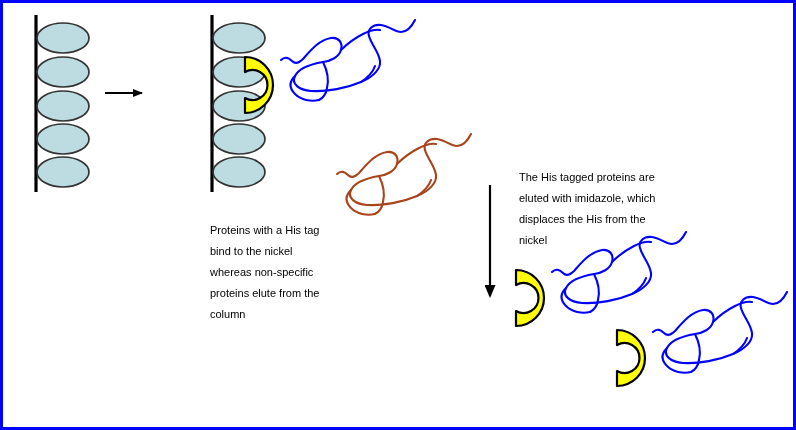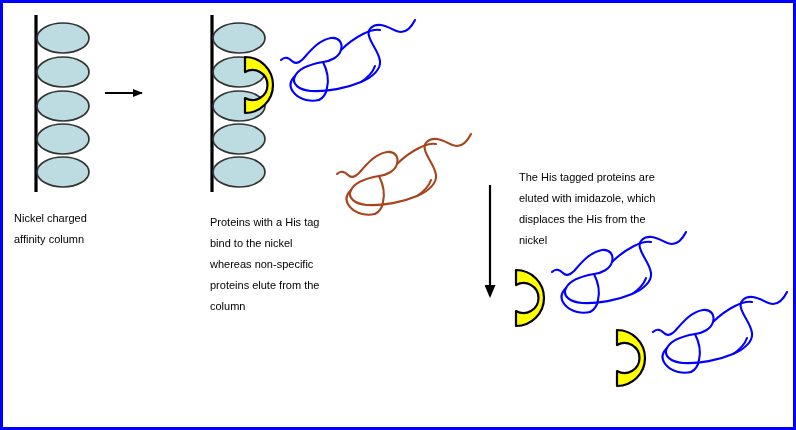--- a/index.html
+++ b/index.html
@@ -31,21 +31,21 @@
   }
   .caption {
     position: absolute;
     font-family: "Liberation Sans", sans-serif;
     font-size: 11px;
     line-height: 21px;
     color: #000000;
     white-space: pre-line;
   }
   #caption-nickel-column { left: 14px; top: 208px; width: 190px; }
-  #caption-binding      { left: 210px; top: 212px; width: 250px; }
+  #caption-binding      { left: 210px; top: 220px; width: 250px; }
   #caption-elution      { left: 519px; top: 167px; width: 266px; }
 </style>
 </head>
 <body>
 
 <div id="figure">
 
   <svg id="canvas" width="796" height="430" viewBox="0 0 796 430">
     <defs>
       <marker id="arrowheadR" markerWidth="10" markerHeight="8" refX="9" refY="4" orient="auto" markerUnits="userSpaceOnUse">
@@ -116,22 +116,20 @@
 
       <g>
         <path d="M617,330 A28,28 0 1 1 617,386 L617,371 A15,15 0 1 0 617,345 Z" fill="#ffff00" stroke="#000000" stroke-width="2.2" stroke-linejoin="round"></path>
         <g transform="translate(653,300)" stroke="#0000ff">
           <use href="#protein-coil"></use>
         </g>
       </g>
     </g>
   </svg>
 
-  <div class="caption" id="caption-nickel-column">Nickel charged
-affinity column</div>
 
   <div class="caption" id="caption-binding">Proteins with a His tag
 bind to the nickel
 whereas non-specific
 proteins elute from the
 column</div>
 
   <div class="caption" id="caption-elution">The His tagged proteins are
 eluted with imidazole, which
 displaces the His from the

